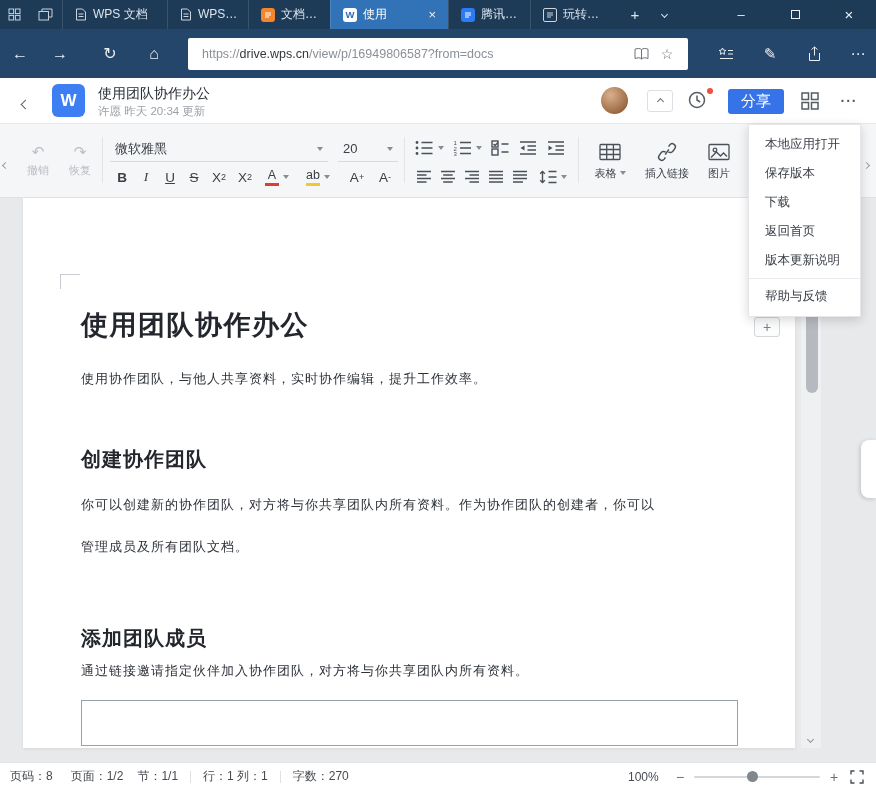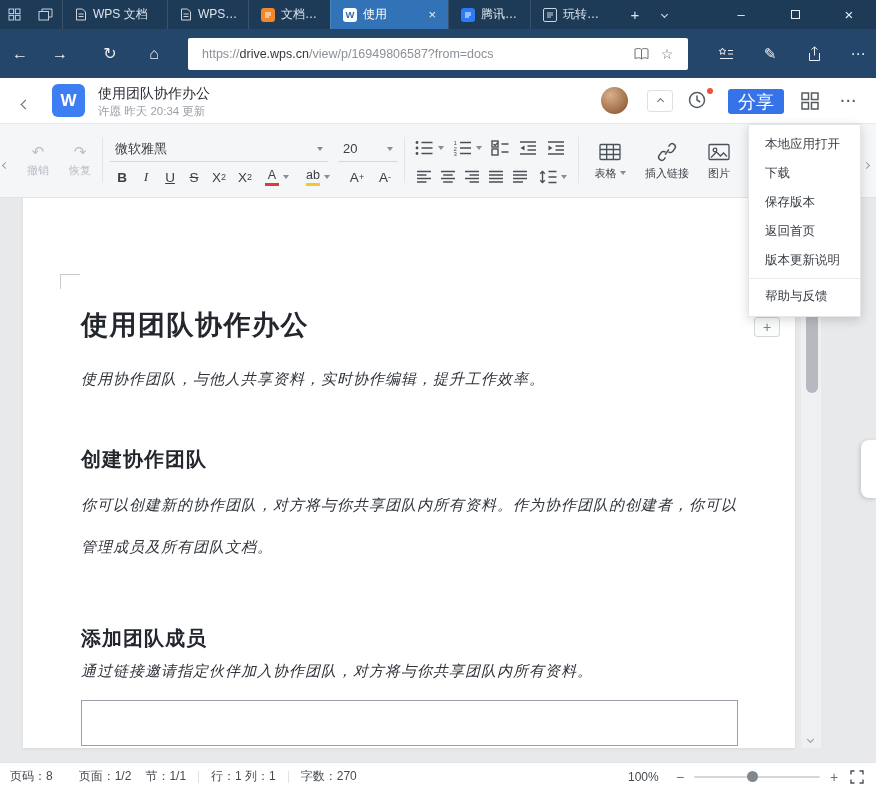--- a/index.html
+++ b/index.html
@@ -47,21 +47,21 @@
   
   .docheader { position:absolute; left:0; top:78px; width:876px; height:46px; background:#fff; border-bottom:1px solid #e7e9ec; }
   .hback { position:absolute; left:22px; top:16px; color:#5f6569; }
   .wlogo { position:absolute; left:52px; top:6px; width:33px; height:33px; border-radius:6px; background:#3d7ef2; color:#fff; font-weight:700; font-size:17px; display:flex; align-items:center; justify-content:center; }
   .htitle { position:absolute; left:98px; top:7px; font-size:14px; color:#272c33; }
   .hmeta { position:absolute; left:98px; top:26px; font-size:11.5px; color:#9ba1a8; }
   .avatar { position:absolute; left:601px; top:9px; width:27px; height:27px; border-radius:50%; background:radial-gradient(circle at 35% 30%, #d9b08c, #9c6b44 70%, #6b452a); }
   .collapsebtn { position:absolute; left:647px; top:12px; width:26px; height:22px; border:1px solid #dcdfe3; border-radius:3px; display:flex; align-items:center; justify-content:center; color:#6a7076; }
   .historybtn { position:absolute; left:686px; top:11px; width:24px; height:24px; color:#565c63; }
   .histdot { position:absolute; left:707px; top:10px; width:6px; height:6px; border-radius:50%; background:#f04f3e; }
-  .sharebtn { position:absolute; left:728px; top:11px; width:56px; height:25px; background:#3672e8; border-radius:3px; color:#fff; font-size:18px; display:flex; align-items:center; justify-content:center; }
+  .sharebtn { position:absolute; left:728px; top:11px; width:56px; height:25px; background:#3672e8; border-radius:3px; color:#fff; font-size:15px; display:flex; align-items:center; justify-content:center; }
   .appsbtn { position:absolute; left:798px; top:12px; width:24px; height:22px; color:#565c63; display:flex; align-items:center; justify-content:center; }
   .hmorebtn { position:absolute; left:836px; top:12px; width:26px; height:22px; color:#565c63; font-weight:700; font-size:14px; letter-spacing:1px; display:flex; align-items:center; justify-content:center; }
 
   
   .ftoolbar { position:absolute; left:0; top:124px; width:876px; height:74px; background:#f5f6f8; border-bottom:1px solid #e0e2e6; }
   .ftoolbar > div, .ftoolbar > span { position:absolute; }
   .tool-lg { display:flex; flex-direction:column; align-items:center; justify-content:center; gap:4px; font-size:11px; color:#3d424a; }
   .tool-lg.disabled { color:#b9bdc4; }
   .tool-lg .gl { font-size:15px; line-height:14px; }
   .lbl-row { display:flex; align-items:center; gap:3px; }
@@ -76,21 +76,21 @@
   .colbar { width:14px; height:3px; margin-top:1px; }
   .scrollarrow { color:#9aa0a7; }
 
   
   .docarea { position:absolute; left:0; top:198px; width:876px; height:564px; background:#e8e9eb; overflow:hidden; }
   .vtrack { position:absolute; left:801px; top:0; width:20px; height:550px; background:#eff0f2; }
   .page { position:absolute; left:23px; top:0; width:772px; height:550px; background:#fff; box-shadow:0 1px 3px rgba(0,0,0,.08); }
   .page > div { position:absolute; }
   .cornermark { left:37px; top:76px; width:20px; height:15px; border-left:1px solid #c8ccd1; border-top:1px solid #c8ccd1; }
   .doc-h1 { left:58px; top:110px; font-size:27px; font-weight:700; color:#23272d; letter-spacing:1.5px; line-height:34px; }
-  .doc-p { font-size:15px; color:#2e333a; letter-spacing:1px; line-height:22px;font-style:italic; }
+  .doc-p { font-size:13px; color:#2e333a; letter-spacing:1px; line-height:22px; }
   .doc-h2 { font-size:20px; font-weight:700; color:#23272d; letter-spacing:1px; line-height:26px; }
   .plusbtn { left:731px; top:119px; width:26px; height:20px; border:1px solid #d3d6da; border-radius:3px; background:#fbfcfc; color:#7b8187; font-size:14px; display:flex; align-items:center; justify-content:center; }
   .imgbox { left:58px; top:502px; width:657px; height:46px; border:1px solid #9aa0a7; background:#fff; }
   .vthumb { position:absolute; left:806px; top:107px; width:12px; height:88px; border-radius:6px; background:#b6bac0; }
   .vdown { position:absolute; left:808px; top:530px; color:#8e949b; }
   .sidehandle { position:absolute; left:861px; top:242px; width:15px; height:58px; background:#fff; border-radius:8px 0 0 8px; box-shadow:-1px 1px 4px rgba(0,0,0,.18); }
 
   
   .moremenu { position:absolute; left:748px; top:124px; width:113px; background:#fff; border:1px solid #e4e6e9; box-shadow:0 3px 10px rgba(0,0,0,.16); padding:5px 0; z-index:60; }
   .mi { height:29px; line-height:29px; padding-left:16px; font-size:12.5px; color:#383d44; white-space:nowrap; }
@@ -454,31 +454,31 @@
       <div class="imgbox"></div>
     </div>
 
     <div class="vthumb"></div>
     <span class="vdown"><span class="chev down small"></span></span>
     <div class="sidehandle"></div>
   </div>
 
   <div class="moremenu">
     <div class="mi">本地应用打开</div>
+    <div class="mi">保存版本</div>
     <div class="mi">下载</div>
-    <div class="mi">保存版本</div>
     <div class="mi">返回首页</div>
     <div class="mi">版本更新说明</div>
     <div class="mdiv"></div>
     <div class="mi">帮助与反馈</div>
   </div>
 
   <div class="statusbar">
     <span style="margin-left:10px">页码：8</span>
-    <span style="margin-left:26px">页面：1/2</span>
+    <span style="margin-left:18px">页面：1/2</span>
     <span style="margin-left:14px">节：1/1</span>
     <span class="ssep" style="margin-left:12px"></span>
     <span style="margin-left:12px">行：1 列：1</span>
     <span class="ssep" style="margin-left:12px"></span>
     <span style="margin-left:12px">字数：270</span>
 
     <span class="zoomlabel">100%</span>
     <span class="zminus">−</span>
     <span class="ztrack"></span>
     <span class="zthumb"></span>

